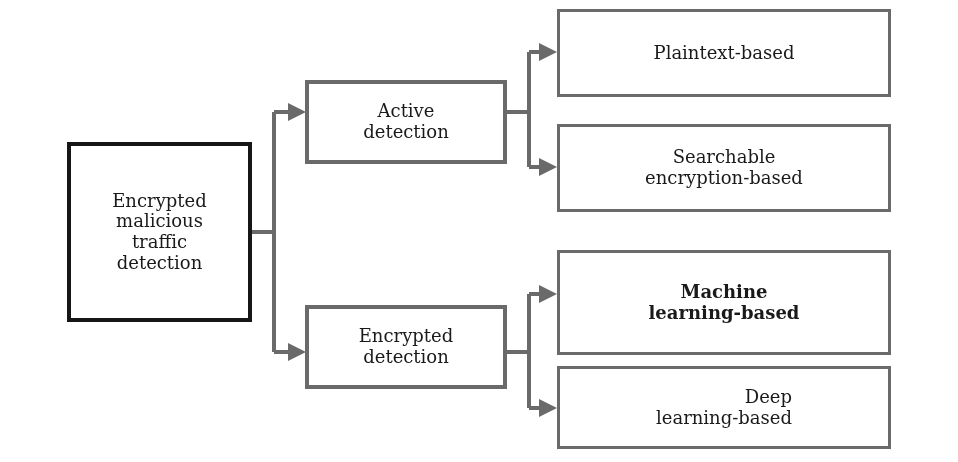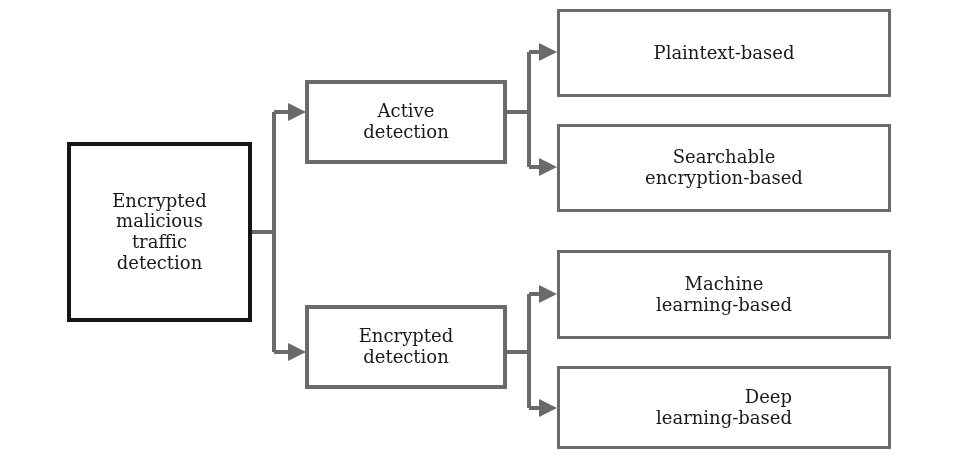--- a/index.html
+++ b/index.html
@@ -54,21 +54,21 @@
     width:202px;height:84px;left:305px;
   }
   .node-active{top:80px;}
   .node-proactive{top:305px;}
   .node-leaf{
     border:3px solid var(--node-border);
     width:334px;left:557px;
   }
   .node-plaintext{top:9px;height:88px;}
   .node-searchable{top:124px;height:88px;}
-  .node-machine{top:250px;height:89px;}
+  .node-machine{top:250px;height:105px;font-weight:bold;}
   .node-deep{top:366px;height:83px;text-align:right;}
 </style>
 </head>
 <body>
 
 <div class="stage">
 
   <svg class="connector-layer" viewBox="0 0 958 462" xmlns="http://www.w3.org/2000/svg" aria-hidden="true">
 
     <path class="edge" d="M252 232 H274"></path>

